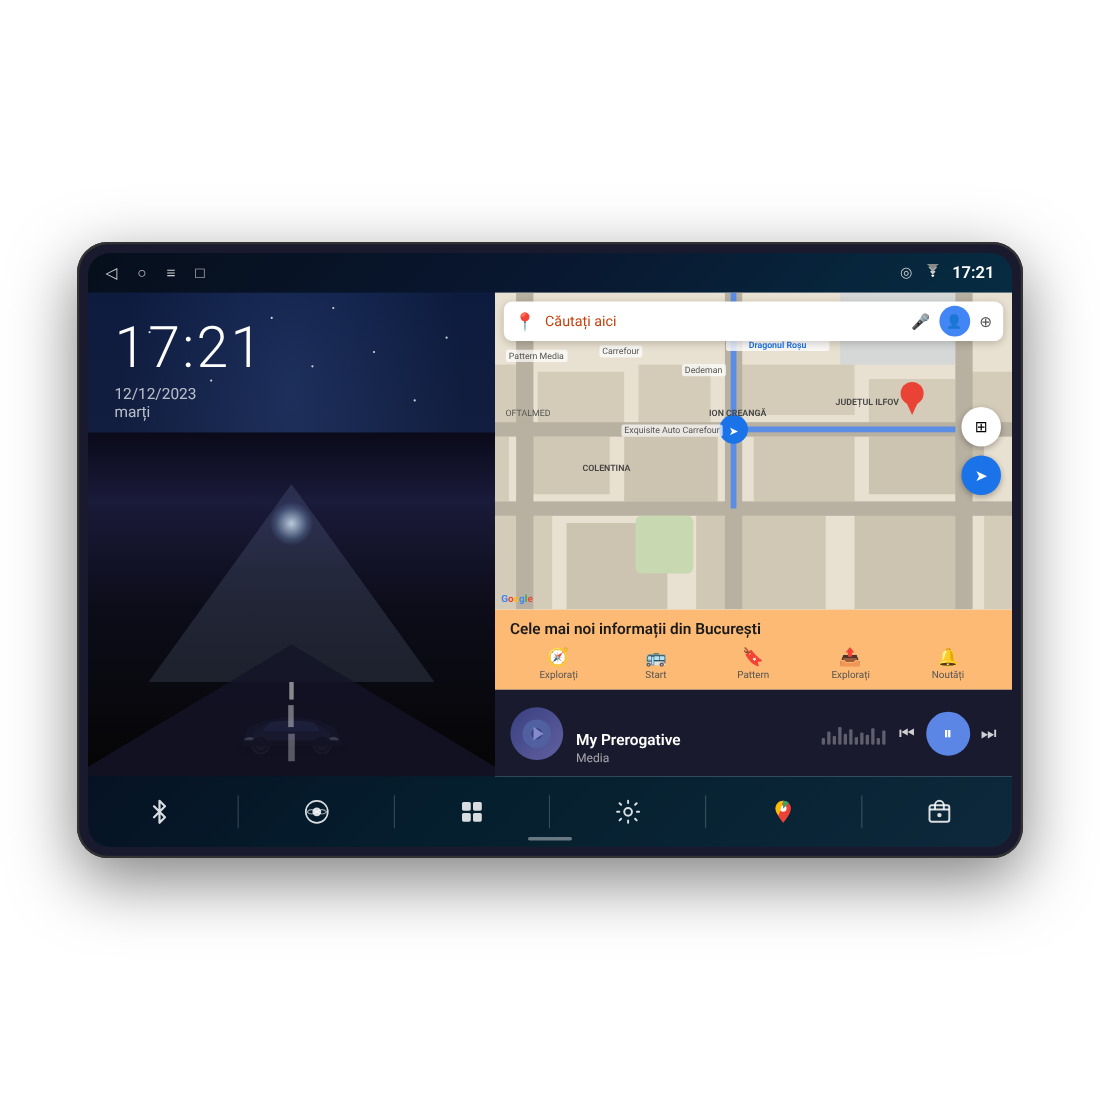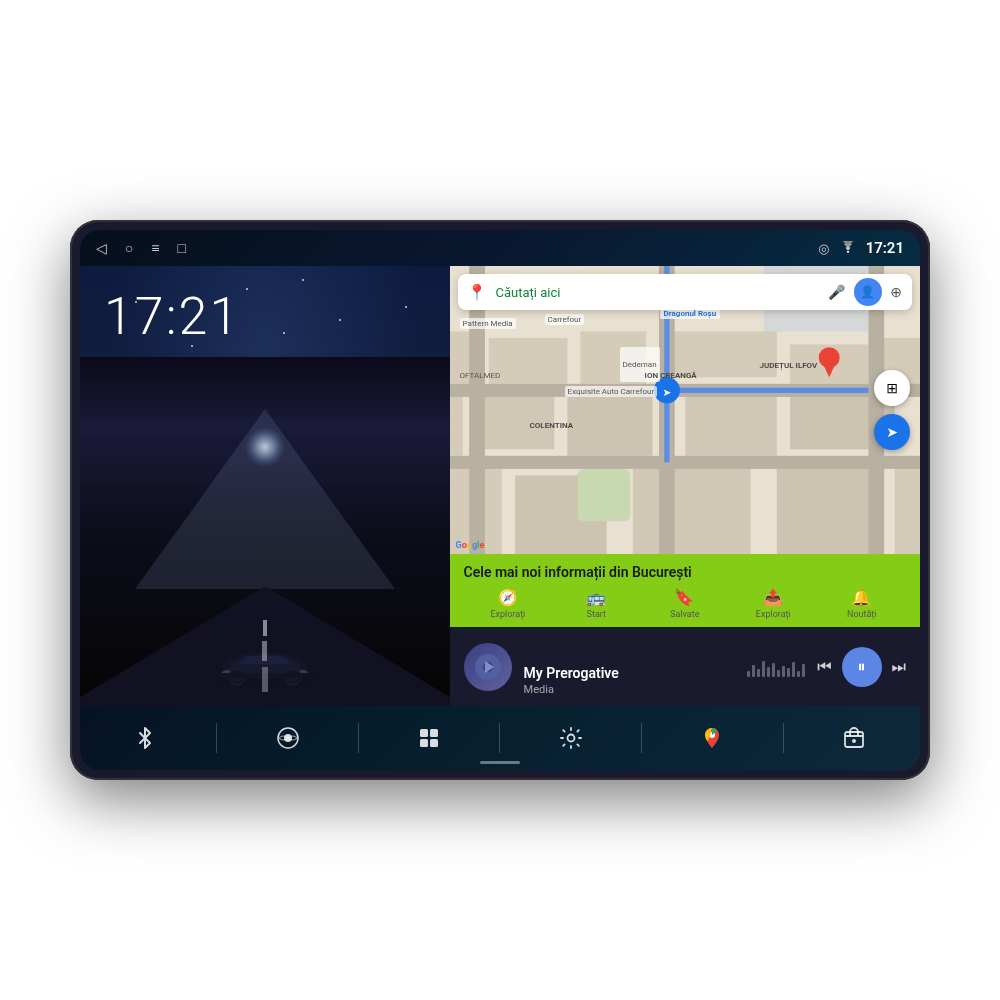--- a/index.html
+++ b/index.html
@@ -185,21 +185,21 @@
       align-items: center;
       padding: 0 10px;
       gap: 8px;
       box-shadow: 0 2px 8px rgba(0,0,0,0.2);
       z-index: 10;
     }
 
     .search-bar-text {
       flex: 1;
       font-size: 13px;
-      color: #15803d;
+      color: #c2410c;
     }
 
     .search-bar-icons {
       display: flex;
       gap: 8px;
       align-items: center;
     }
 
     .maps-fab {
       position: absolute;
@@ -233,21 +233,21 @@
     
     .map-svg {
       position: absolute;
       top: 0; left: 0;
       width: 100%;
       height: 100%;
     }
 
     
     .info-panel {
-      background: #84cc16;
+      background: #fdba74;
       padding: 10px 14px 8px;
     }
 
     .info-title {
       font-size: 14px;
       font-weight: 600;
       color: #1a1a1a;
       margin-bottom: 8px;
     }
 
@@ -461,20 +461,24 @@
           <div class="star" style="top:5%;left:45%"></div>
           <div class="star" style="top:18%;left:30%"></div>
           <div class="star" style="top:22%;left:80%"></div>
           <div class="star" style="top:3%;left:60%"></div>
           <div class="star" style="top:15%;left:55%"></div>
           <div class="star" style="top:9%;left:88%"></div>
         </div>
 
         <div class="clock-area">
           <div class="clock-time">17:21</div>
+          <div class="clock-date">
+            <span>12/12/2023</span><br>
+            <span>marți</span>
+          </div>
         </div>
 
         <div class="car-image-area">
           <div class="tunnel">
             <div class="tunnel-bg"></div>
 
             <div style="position:absolute;top:15%;left:50%;transform:translateX(-50%);width:160px;height:150px;z-index:2;">
               <div style="position:absolute;left:50%;top:0;transform:translateX(-50%);width:0;height:0;border-bottom:180px solid rgba(180,210,255,0.12);border-left:130px solid transparent;border-right:130px solid transparent;"></div>
             </div>
 
@@ -575,22 +579,22 @@
             <div class="fab-btn">
               <span style="font-size:14px;">⊞</span>
             </div>
             <div class="fab-btn blue">
               <span style="font-size:14px;">➤</span>
             </div>
           </div>
 
           <div style="position:absolute;top:52px;left:10px;font-size:8px;color:#555;background:rgba(255,255,255,0.7);padding:1px 3px;border-radius:2px;">Pattern Media</div>
           <div style="position:absolute;top:48px;left:95px;font-size:8px;color:#555;background:rgba(255,255,255,0.7);padding:1px 3px;border-radius:2px;">Carrefour</div>
-          <div style="position:absolute;top:42px;left:210px;font-size:8px;color:#1a73e8;background:rgba(255,255,255,0.8);padding:1px 4px;border-radius:2px;font-weight:600;">Dragonul Roșu</div>
-          <div style="position:absolute;top:65px;left:170px;font-size:8px;color:#555;background:rgba(255,255,255,0.7);padding:13px 3px;border-radius:2px;margin-top:16px;">Dedeman</div>
+          <div style="position:absolute;top:42px;left:210px;font-size:8px;color:#1a73e8;background:rgba(255,255,255,0.8);padding:1px 21px;border-radius:2px;font-weight:600;">Dragonul Roșu</div>
+          <div style="position:absolute;top:65px;left:170px;font-size:8px;color:#555;background:rgba(255,255,255,0.7);padding:1px 3px;border-radius:2px;">Dedeman</div>
           <div style="position:absolute;top:105px;left:10px;font-size:8px;color:#555;">OFTALMED</div>
           <div style="position:absolute;top:105px;left:195px;font-size:8px;color:#444;font-weight:600;">ION CREANGĂ</div>
           <div style="position:absolute;top:95px;left:310px;font-size:8px;color:#444;font-weight:600;">JUDEȚUL ILFOV</div>
           <div style="position:absolute;top:155px;left:80px;font-size:8px;color:#444;font-weight:600;">COLENTINA</div>
           <div style="position:absolute;top:120px;left:115px;font-size:8px;color:#555;background:rgba(255,255,255,0.7);padding:1px 3px;border-radius:2px;">Exquisite Auto Carrefour</div>
           <div style="position:absolute;top:32px;left:310px;font-size:8px;color:#555;background:rgba(255,255,255,0.8);padding:1px 3px;border-radius:2px;">Mega Shop</div>
 
           <div class="google-logo">
             <span>G</span><span>o</span><span>o</span><span>g</span><span>l</span><span>e</span>
           </div>
@@ -602,21 +606,21 @@
             <div class="info-tab">
               <span class="info-tab-icon">🧭</span>
               <span class="info-tab-label">Explorați</span>
             </div>
             <div class="info-tab">
               <span class="info-tab-icon">🚌</span>
               <span class="info-tab-label">Start</span>
             </div>
             <div class="info-tab">
               <span class="info-tab-icon">🔖</span>
-              <span class="info-tab-label">Salvate</span>
+              <span class="info-tab-label">Pattern</span>
             </div>
             <div class="info-tab">
               <span class="info-tab-icon">📤</span>
               <span class="info-tab-label">Explorați</span>
             </div>
             <div class="info-tab">
               <span class="info-tab-icon">🔔</span>
               <span class="info-tab-label">Noutăți</span>
             </div>
           </div>

